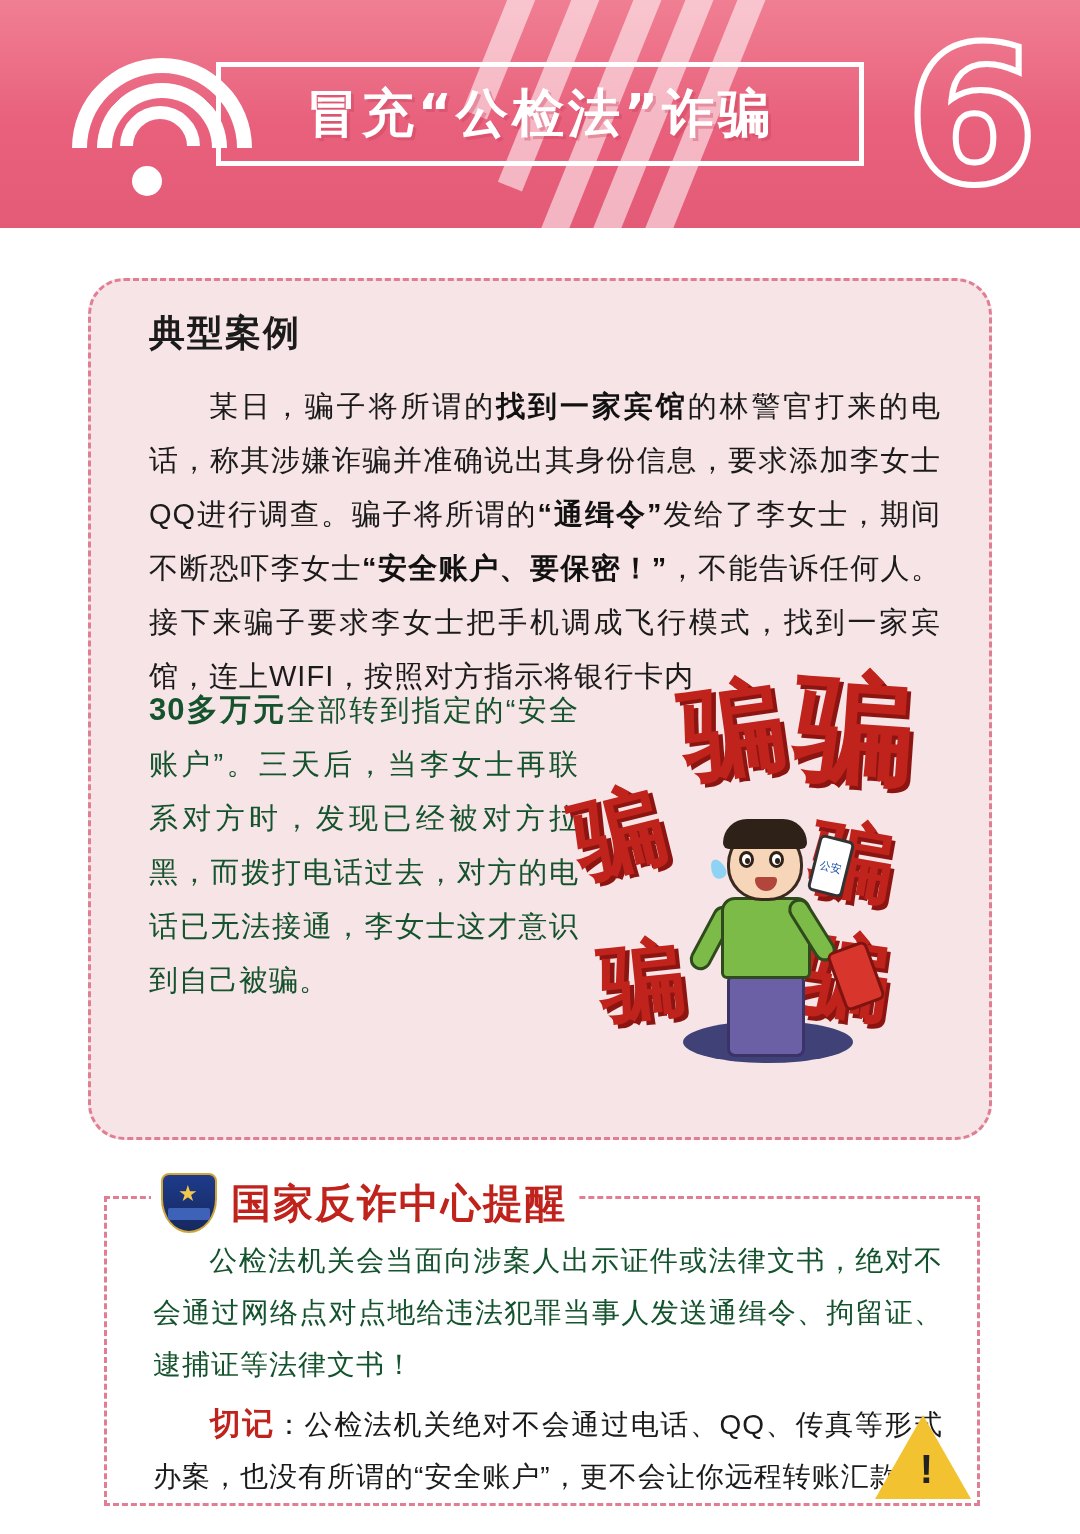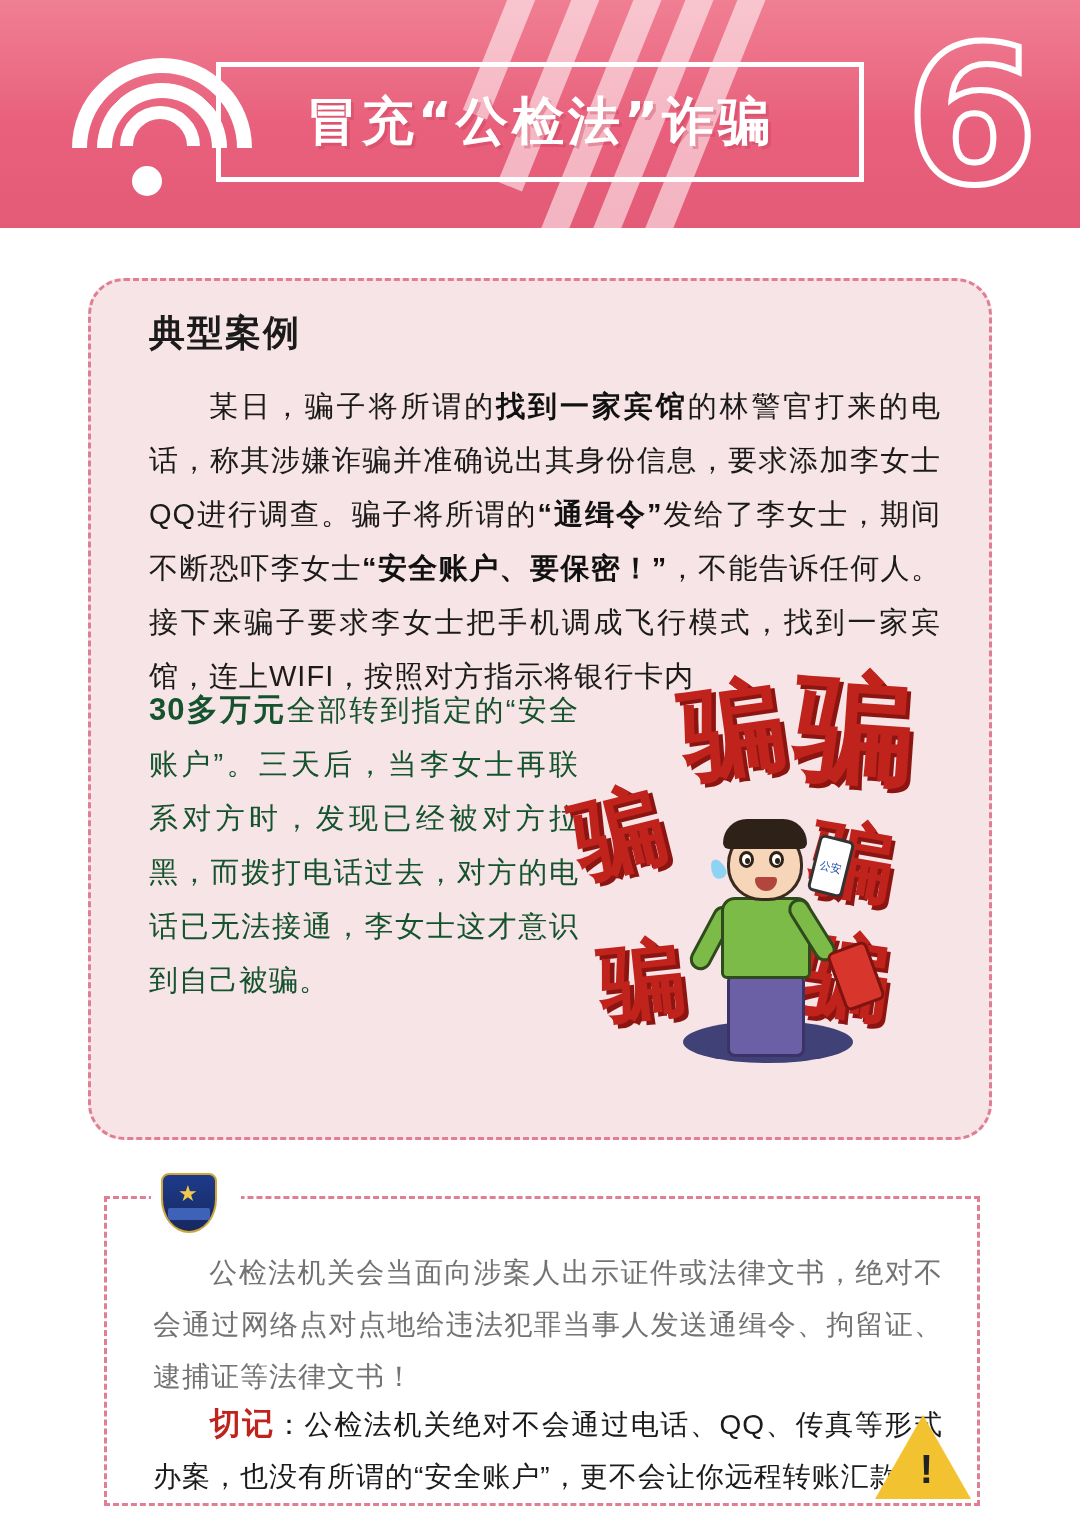--- a/index.html
+++ b/index.html
@@ -72,21 +72,21 @@
     background: #ffffff;
     left: 60px;
     top: 108px;
   }
 
   .title-box {
     position: absolute;
     left: 216px;
     top: 62px;
     width: 648px;
-    height: 120px;
+    height: 104px;
     border: 5px solid #ffffff;
     box-sizing: border-box;
     display: flex;
     align-items: center;
     justify-content: center;
   }
   .title-text {
     font-family: "DejaVu Sans", sans-serif;
     font-size: 52px;
     font-weight: bold;
@@ -294,25 +294,25 @@
     font-family: "DejaVu Sans", sans-serif;
     font-size: 40px;
     font-weight: bold;
     color: #c0221c;
     letter-spacing: 2px;
     white-space: nowrap;
   }
   .reminder-body {
     position: absolute;
     left: 46px;
-    top: 48px;
+    top: 36px;
     width: 790px;
     font-size: 28px;
     line-height: 52px;
-    color: #737373;
+    color: #14532d;
     text-align: justify;
     letter-spacing: 1px;
   }
   .reminder-body .indent { display: inline-block; width: 56px; }
   .reminder-body2 {
     position: absolute;
     left: 46px;
     top: 198px;
     width: 790px;
     font-size: 28px;
@@ -412,20 +412,21 @@
   </div>
 </div>
 
 <div class="reminder">
   <div class="reminder-head">
     <div class="badge">
       <div class="shield"></div>
       <div class="star">★</div>
       <div class="band"></div>
     </div>
+    <div class="reminder-title">国家反诈中心提醒</div>
   </div>
 
   <div class="reminder-body">
     <span class="indent"></span><span>公检法机关会当面向涉案人出示证件或法律文书，绝对不会通过网络点对点地给违法犯罪当事人发送通缉令、拘留证、逮捕证等法律文书！</span>
   </div>
 
   <div class="reminder-body2">
     <span class="indent"></span><span class="keyword">切记</span><span>：公检法机关绝对不会通过电话、QQ、传真等形式办案，也没有所谓的“安全账户”，更不会让你远程转账汇款！</span>
   </div>
 

